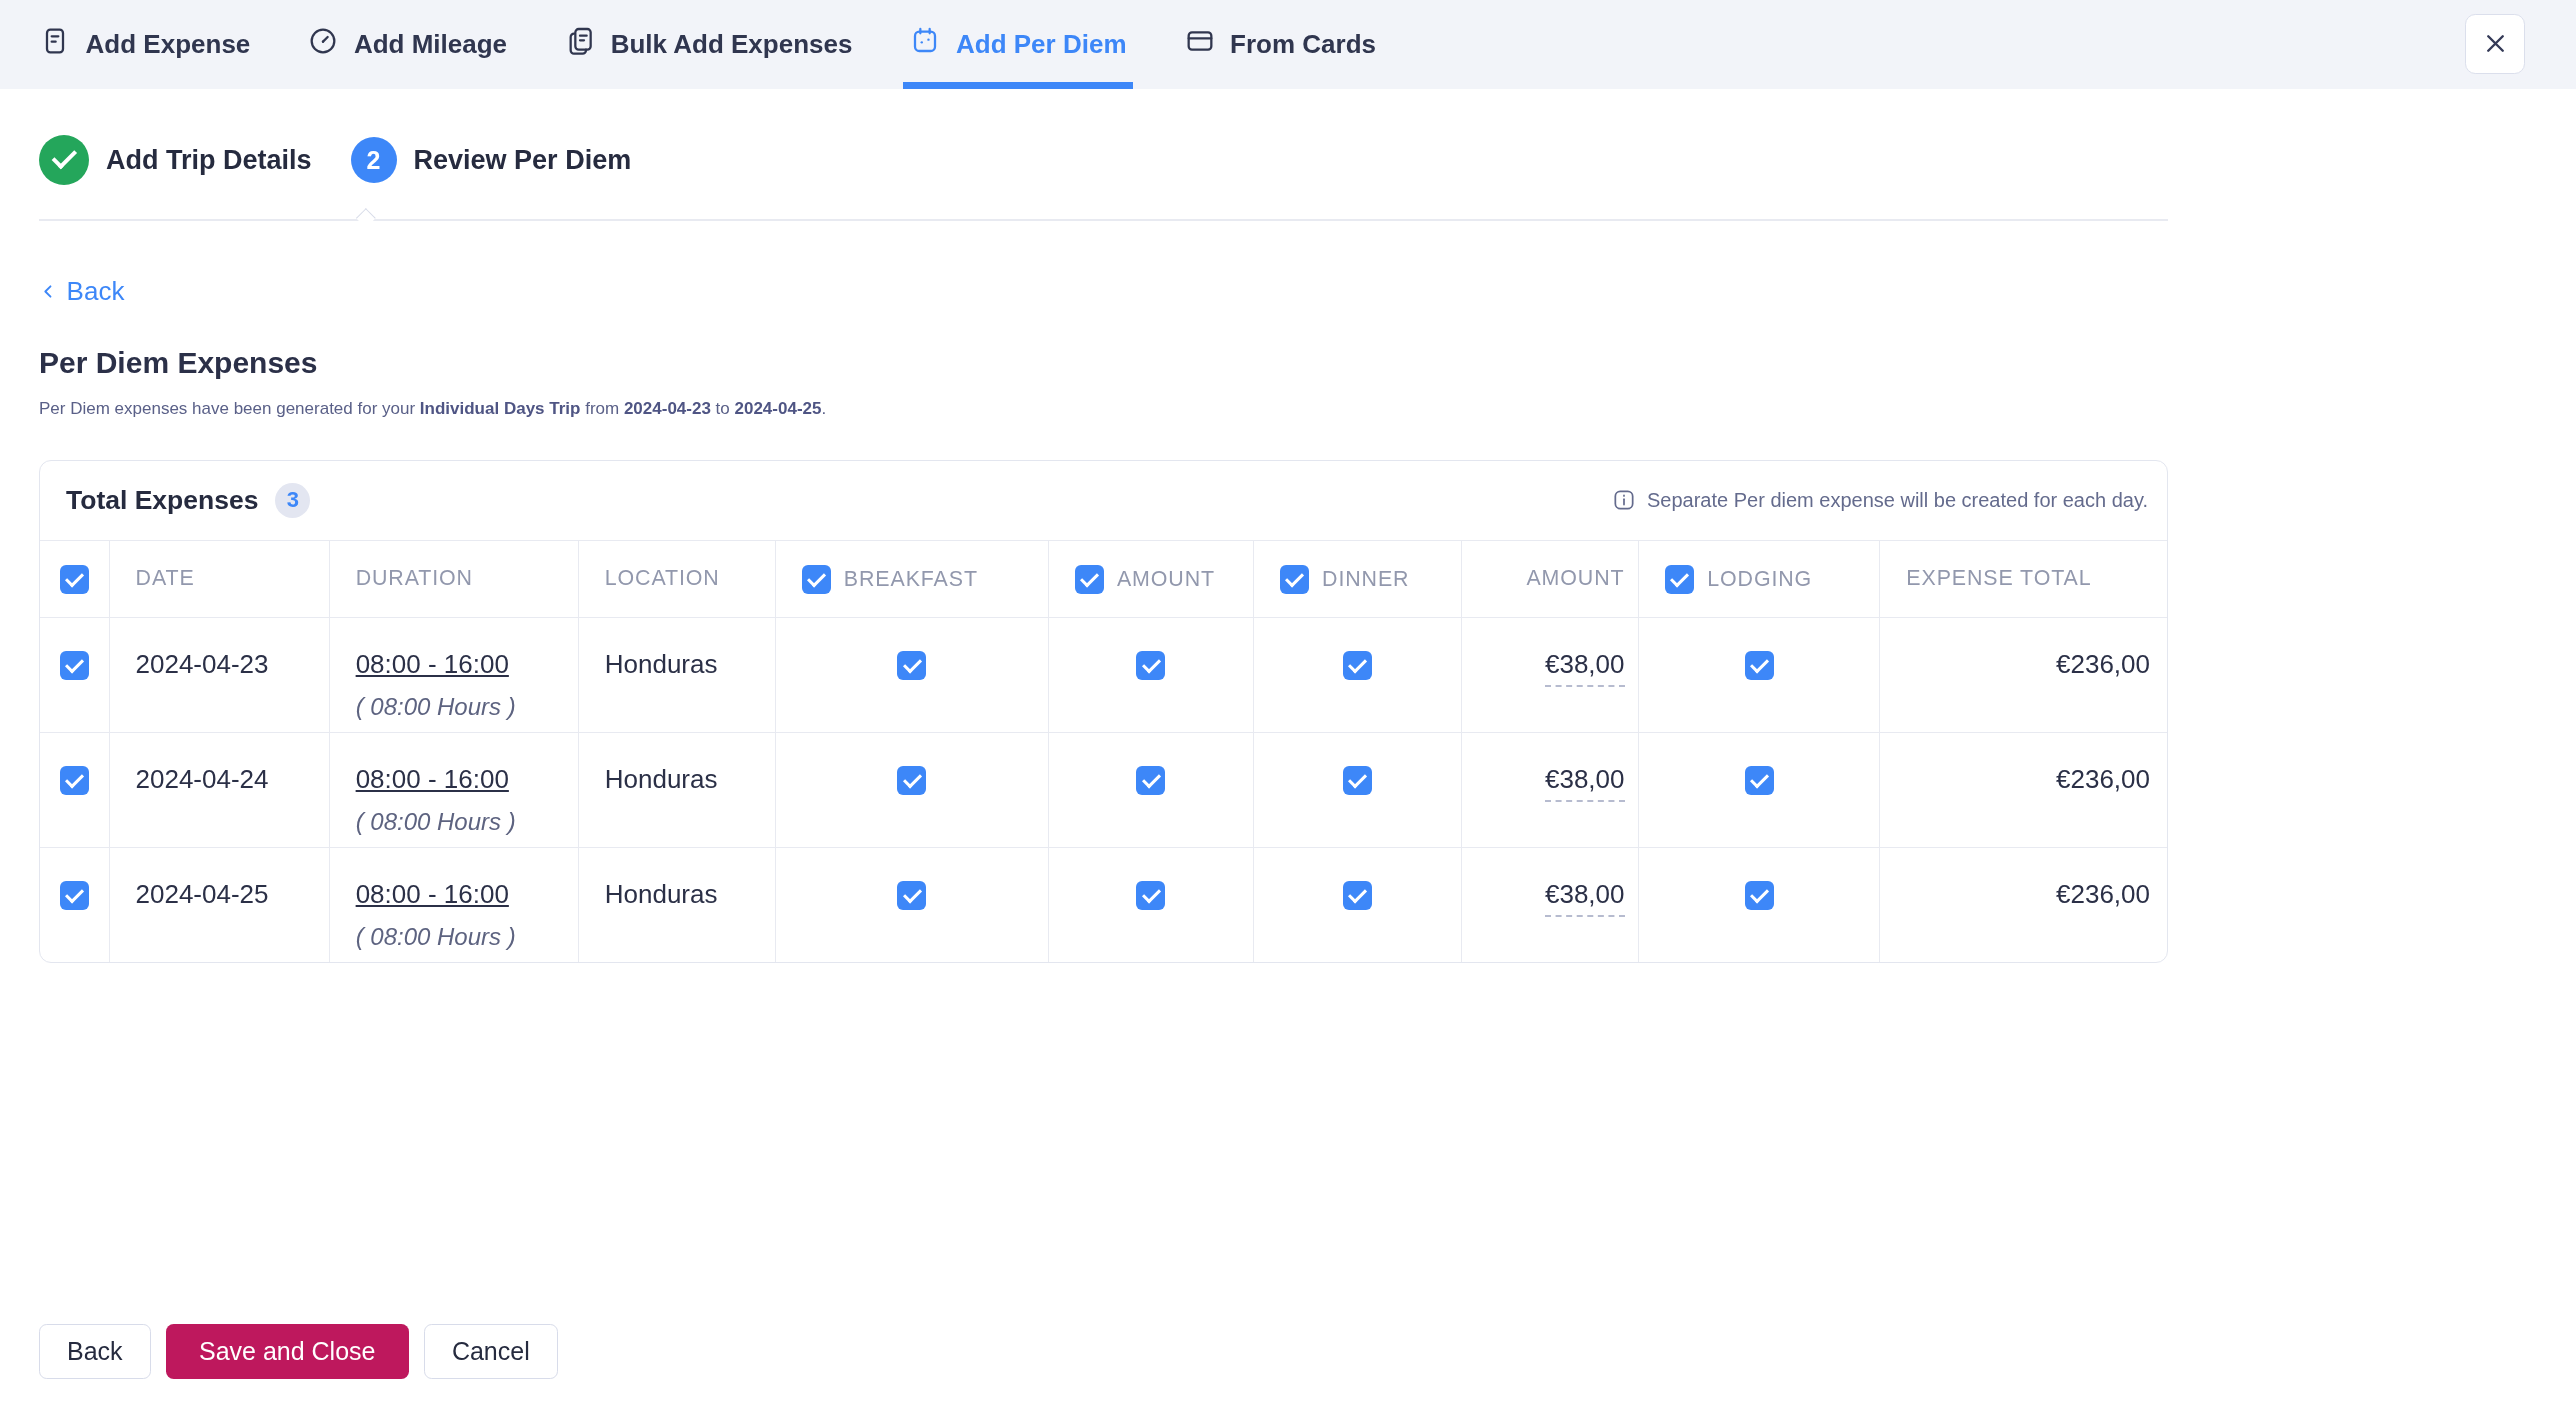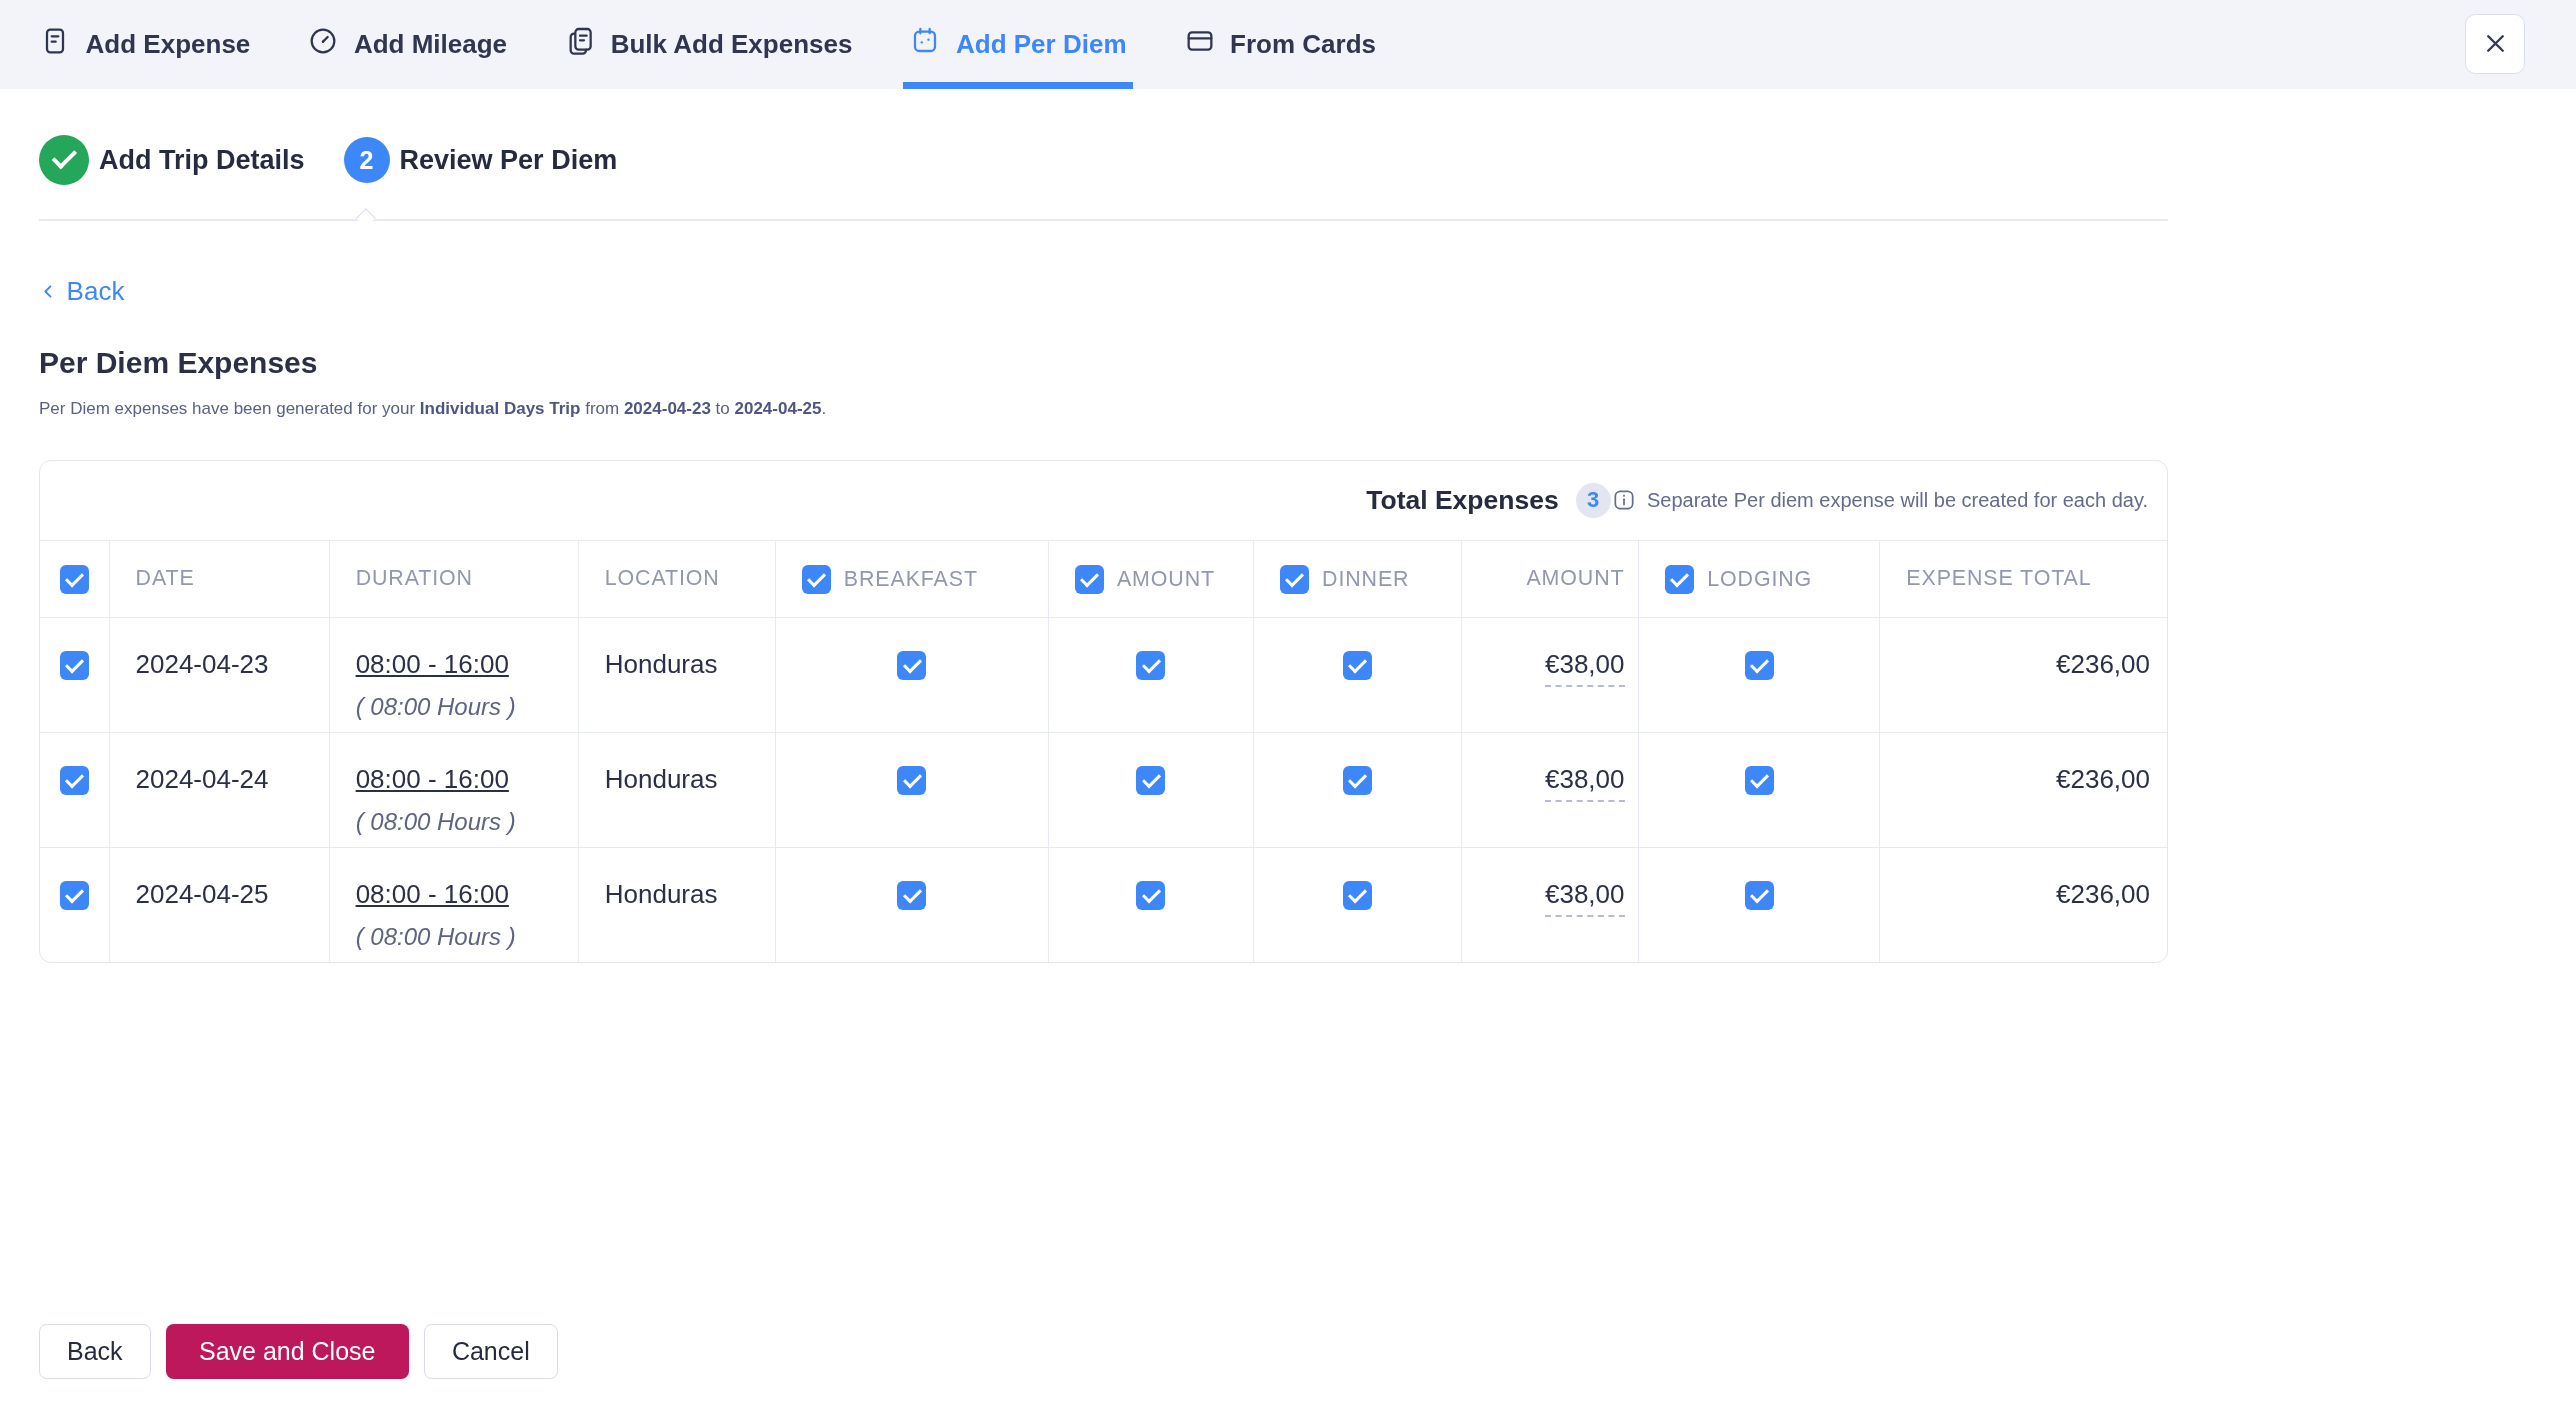--- a/index.html
+++ b/index.html
@@ -39,21 +39,21 @@
     width: 60px; height: 60px;
     background: #fff; border: 1.7px solid #dbdfec; border-radius: 10.3px;
     display: flex; align-items: center; justify-content: center; cursor: pointer;
   }
   .close-btn svg { width: 29px; height: 29px; stroke: #343a57; stroke-width: 2; fill: none; stroke-linecap: round; }
 
   
   .content { padding-left: 39px; }
 
   .stepper { display: flex; align-items: center; gap: 39px; margin-top: 46px; }
-  .step { display: flex; align-items: center; gap: 10px; cursor: pointer; }
+  .step { display: flex; align-items: center; gap: 17px; cursor: pointer; }
   .step-circle {
     display: inline-flex; align-items: center; justify-content: center;
     border-radius: 50%; flex: none;
   }
   .step-circle.green { width: 50px; height: 50px; background: #24a65b; }
   .step-circle.green::after {
     content: ""; width: 19px; height: 9.4px;
     border-left: 4.3px solid #fff; border-bottom: 4.3px solid #fff;
     transform: rotate(-45deg); margin-top: -6px;
   }
@@ -82,21 +82,21 @@
   .section-desc { font-size: 17px; color: #5a6088; margin: 19px 0 4px 0; }
   .section-desc b { font-weight: 700; color: #4f5584; }
 
   
   .card {
     width: 2129px; margin-top: 41px;
     border: 1.7px solid #e3e6ef; border-radius: 12px;
     overflow: hidden;
   }
   .card-header {
-    height: 79px; display: flex; align-items: center; justify-content: flex-end;
+    height: 79px; display: flex; align-items: center; justify-content: space-between;
     padding: 0 19px 0 26px;
   }
   .card-title-wrap { display: flex; align-items: center; gap: 17px; }
   .card-title { font-size: 26.5px; font-weight: 700; color: #262b3f; }
   .count-badge {
     width: 35px; height: 35px; border-radius: 50%;
     background: #e3e6f1; color: #3d87f8;
     font-size: 22px; font-weight: 600;
     display: inline-flex; align-items: center; justify-content: center;
   }

